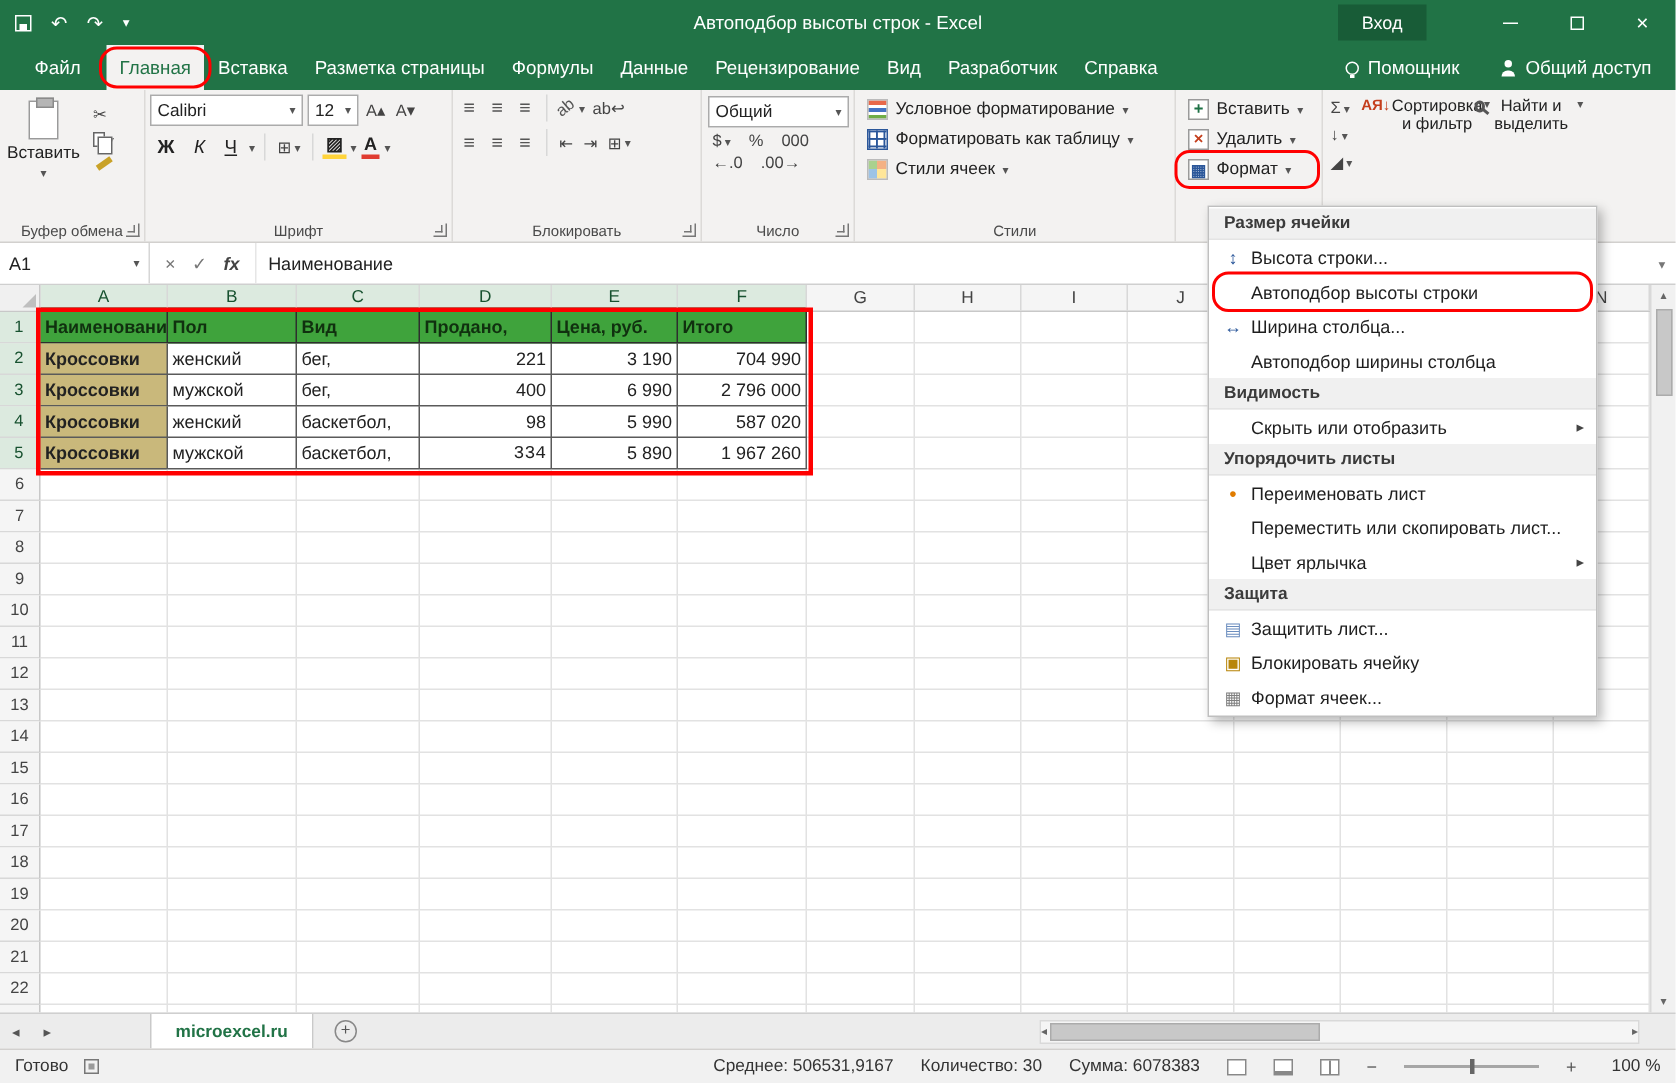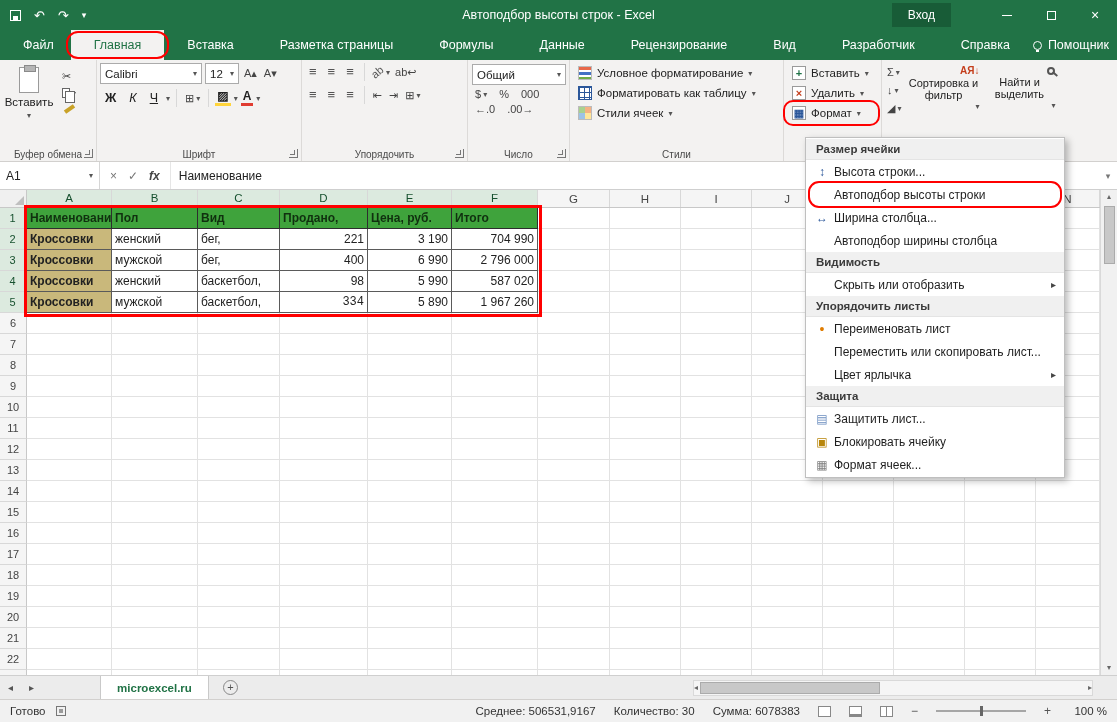--- a/index.html
+++ b/index.html
@@ -17,21 +17,21 @@
 .wright{margin-left:auto;display:flex;align-items:center;height:100%;position:relative;z-index:2}
 .signin{background:#185C37;padding:5px 16px;font-size:12px;margin-right:34px}
 .wbtn{width:44px;height:100%;display:flex;align-items:center;justify-content:center;font-size:14px}
 .min-ic{width:10px;border-bottom:1px solid #fff;display:inline-block}
 .rest-ic{width:9px;height:9px;border:1px solid #fff;display:inline-block}
 
 
 #tabrow{position:absolute;top:30px;left:0;right:0;height:30px;background:#217346;display:flex;color:#fff}
 .tabs{display:flex;height:100%;align-items:stretch;margin-left:6px}
 .tab-wrap{position:relative;display:flex}
-.rtab{padding:0 23px;display:flex;align-items:center;font-size:12.5px;white-space:nowrap}
+.rtab{padding:0 9px;display:flex;align-items:center;font-size:12.5px;white-space:nowrap}
 .rtab.filetab{padding:0 17px}
 .rtab.active{background:#F3F2F1;color:#217346}
 .tabs-right{margin-left:auto;display:flex;align-items:center;gap:28px;margin-right:16px;font-size:12.5px}
 .helpbtn{display:flex;align-items:center;gap:6px}
 .bulb{width:9px;height:9px;border:1px solid #fff;border-radius:50%;position:relative;display:inline-block}
 .bulb::after{content:'';position:absolute;left:2px;bottom:-3px;width:3px;height:2px;background:#fff}
 .person{width:10px;height:10px;position:relative;display:inline-block}
 .person::before{content:'';position:absolute;top:0;left:2px;width:5px;height:5px;border-radius:50%;background:#fff}
 .person::after{content:'';position:absolute;bottom:-1px;left:0;width:9px;height:4px;border-radius:4px 4px 0 0;background:#fff}
 .oval{position:absolute;border:2px solid #FF0000;border-radius:12px;pointer-events:none;z-index:40}
@@ -72,21 +72,21 @@
 .ic-table{width:14px;height:14px;flex:none;border:1px solid #2B579A;background-image:linear-gradient(#2B579A 1px,transparent 1px),linear-gradient(90deg,#2B579A 1px,transparent 1px);background-size:5px 5px;background-color:#fff}
 .ic-cs{width:14px;height:14px;flex:none;background:conic-gradient(#F4B183 0 25%,#FFE699 0 50%,#9DC3E6 0 75%,#A9D18E 0);border:1px solid #bbb}
 .ci{width:14px;height:14px;flex:none;border:1px solid #9a9a9a;background:#fff;display:flex;align-items:center;justify-content:center;font-size:11px;font-weight:bold}
 .ci.ins{color:#1E7145}
 .ci.del{color:#C43E1C}
 .ci.fmt{color:#2B579A}
 .fmt-wrap{position:relative}
 .fmt-wrap .oval{top:-3px;bottom:-3px;left:-4px;right:-2px;border-radius:10px}
 .ed-wrap{display:flex;gap:4px}
 .ed-left{display:flex;flex-direction:column;gap:6px;margin-top:3px}
-.edbig{display:flex;flex-direction:column;align-items:flex-end;width:72px;text-align:center;gap:1px;padding-top:2px}
+.edbig{display:flex;align-items:flex-start;width:72px;text-align:center;gap:1px;padding-top:2px}
 .edlabel{font-size:11px;line-height:12px}
 .sort-ic{font-size:10px;color:#C43E1C;font-weight:bold}
 .mag{width:8px;height:8px;border:2px solid #555;border-radius:50%;position:relative;margin-top:2px;display:inline-block}
 .mag::after{content:'';position:absolute;width:6px;height:2px;background:#555;right:-5px;bottom:-2px;transform:rotate(40deg)}
 
 
 #formulabar{position:absolute;top:162px;left:0;right:0;height:28px;background:#fff;border-bottom:1px solid #CFCFCF;display:flex;align-items:stretch;font-size:12px}
 .namebox{width:100px;border-right:1px solid #D6D6D6;display:flex;align-items:center;justify-content:space-between;padding:0 6px;background:#fff}
 .fb-icons{display:flex;align-items:center;gap:11px;padding:0 10px;border-right:1px solid #E6E6E6;color:#777}
 .fbi.fx{font-style:italic;color:#444;font-weight:bold}
@@ -288,21 +288,21 @@
     </div>
     <div class="frow">
       <span class="al">≡</span>
       <span class="al">≡</span>
       <span class="al">≡</span>
       <span class="sep"></span>
       <span class="mini">⇤</span>
       <span class="mini">⇥</span>
       <span class="mini">⊞ <span class="caret">▾</span></span>
     </div>
-    <div class="g-label">Упорядочить</div>
+    <div class="g-label">Блокировать</div>
     <span class="launcher"></span>
   </div>
 
   <div class="group" style="width:102px">
     <div class="combo" style="width:94px;margin:1px">
         <span>Общий</span>
         <span class="caret">▾</span>
       </div>
     <div class="iconrow">
       <span class="mini">$ <span class="caret">▾</span></span>

